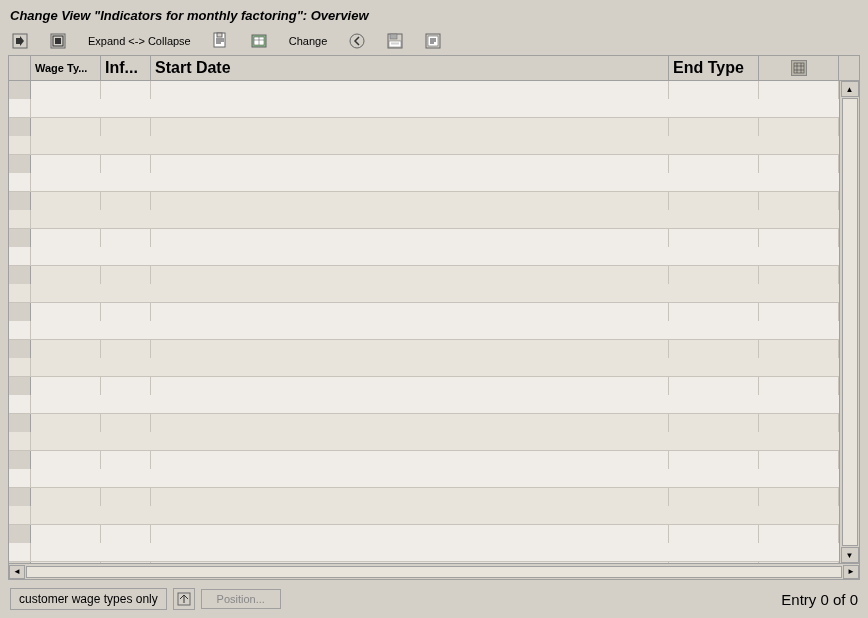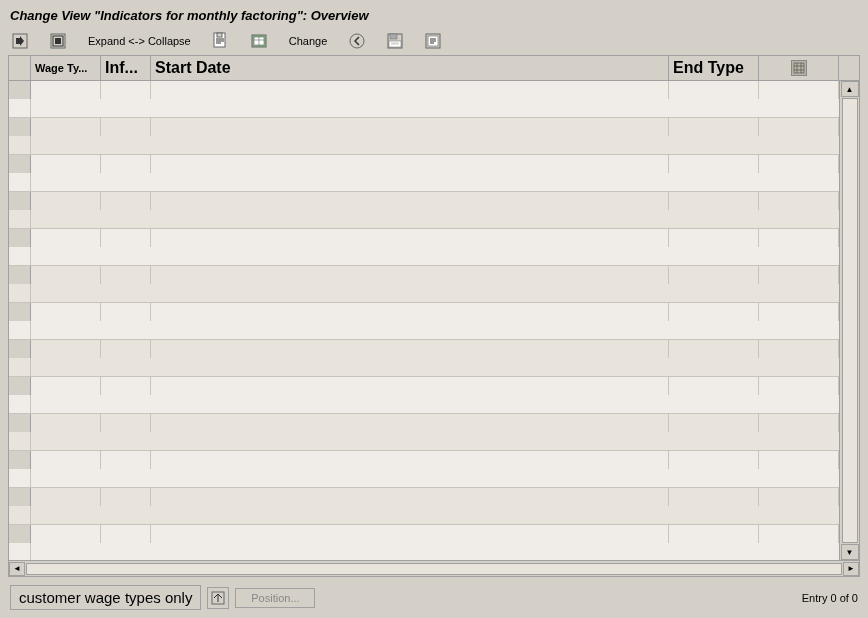--- a/index.html
+++ b/index.html
@@ -203,21 +203,21 @@
       align-items: center;
       padding: 4px 6px;
       gap: 6px;
       margin-top: 4px;
     }
 
     .status-btn {
       background-color: #d4d0c8;
       border: 1px solid #a0a0a0;
       padding: 3px 8px;
-      font-size: 15px;
+      font-size: 12px;
       cursor: pointer;
       white-space: nowrap;
     }
 
     .status-icon-btn {
       width: 22px;
       height: 22px;
       background-color: #d4d0c8;
       border: 1px solid #a0a0a0;
       display: flex;
@@ -230,21 +230,21 @@
       background-color: #d4d0c8;
       border: 1px solid #a0a0a0;
       padding: 3px 8px;
       font-size: 11px;
       color: #888;
       min-width: 80px;
       text-align: center;
     }
 
     .entry-count {
-      font-size: 11px;
+      font-size: 15px;
       color: #000;
       margin-left: auto;
       text-align: center;
     }
 
     .toolbar-icon-sm {
       display: inline-flex;
       align-items: center;
       justify-content: center;
       width: 20px;

